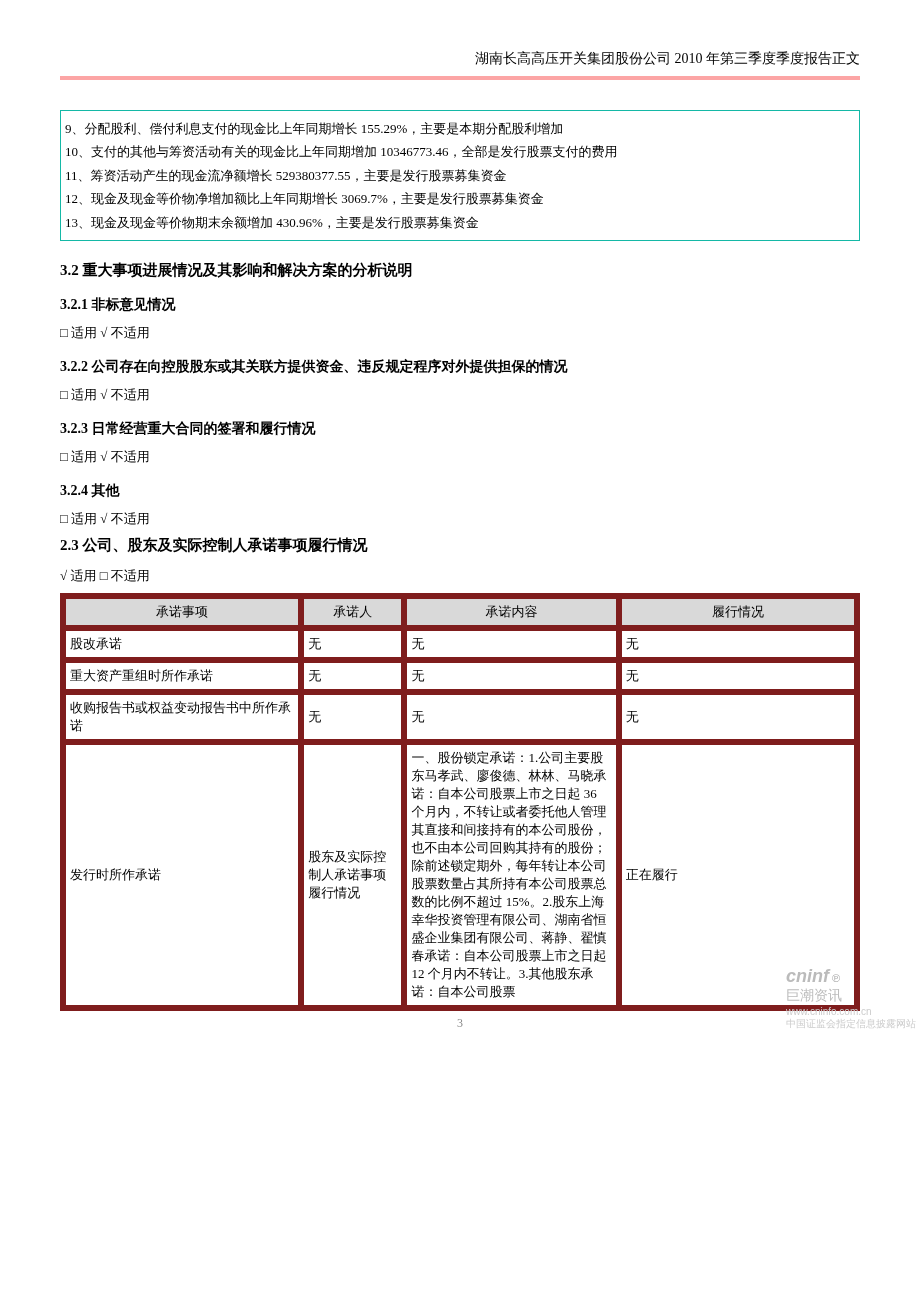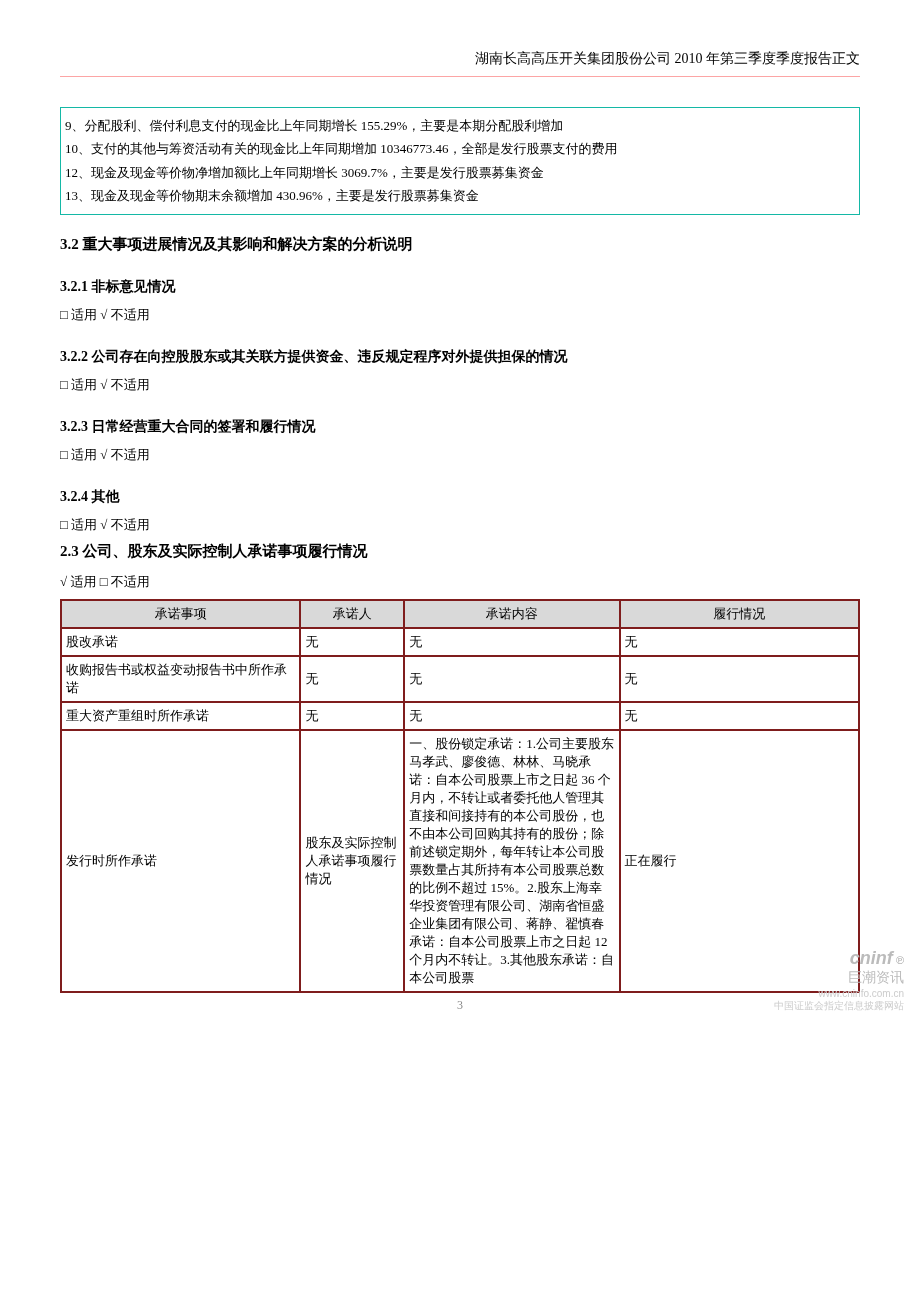--- a/index.html
+++ b/index.html
@@ -12,73 +12,73 @@
       font-size: 14px;
       background: #fff;
       width: 920px;
       padding: 50px 60px 30px 60px;
       position: relative;
     }
     .header-title {
       text-align: right;
       font-size: 14px;
       padding-bottom: 8px;
-      border-bottom: 1px solid #fca5a5;
+      border-bottom: 4px solid #fca5a5;
       margin-bottom: 30px;
     }
     .box {
       border: 1px solid #14b8a6;
       padding: 6px 4px;
       margin-bottom: 20px;
       font-size: 13px;
       line-height: 1.8;
     }
     .section-title {
       font-weight: bold;
       font-size: 15px;
       margin-bottom: 12px;
     }
     .sub-title {
       font-weight: bold;
       font-size: 14px;
-      margin-top: 24px;
+      margin-top: 16px;
       margin-bottom: 10px;
     }
     .applicable {
       font-size: 13px;
       margin-bottom: 8px;
     }
     table {
       width: 100%;
       border-collapse: collapse;
       font-size: 13px;
       margin-top: 6px;
     }
     table th, table td {
-      border: 2px solid #7f1d1d;
+      border: 6px solid #7f1d1d;
       padding: 4px 4px;
       vertical-align: middle;
       text-align: left;
     }
     table th {
       background: #d9d9d9;
       text-align: center;
       font-weight: normal;
     }
     .col1 { width: 30%; }
     .col2 { width: 13%; }
     .col3 { width: 27%; }
     .col4 { width: 30%; }
     .watermark {
       position: absolute;
       bottom: 10px;
-      right: 16px;
+      right: 4px;
       font-size: 11px;
       color: #aaa;
-      text-align: right;
+      text-align: left;
       font-family: Arial, sans-serif;
     }
     .watermark .logo {
       font-size: 18px;
       font-weight: bold;
       font-style: italic;
       color: #bbb;
     }
     .watermark .ch {
       font-size: 14px;
@@ -98,20 +98,21 @@
     }
   </style>
 </head>
 <body>
 
 <div class="header-title">湖南长高高压开关集团股份公司 2010 年第三季度季度报告正文</div>
 
 <div class="box">
   <div>9、分配股利、偿付利息支付的现金比上年同期增长 155.29%，主要是本期分配股利增加</div>
   <div>10、支付的其他与筹资活动有关的现金比上年同期增加 10346773.46，全部是发行股票支付的费用</div>
+  <div>11、筹资活动产生的现金流净额增长 529380377.55，主要是发行股票募集资金</div>
   <div>12、现金及现金等价物净增加额比上年同期增长 3069.7%，主要是发行股票募集资金</div>
   <div>13、现金及现金等价物期末余额增加 430.96%，主要是发行股票募集资金</div>
 </div>
 
 <div class="section-title">3.2 重大事项进展情况及其影响和解决方案的分析说明</div>
 
 <div class="sub-title">3.2.1 非标意见情况</div>
 <div class="applicable">□ 适用 √ 不适用</div>
 
 <div class="sub-title">3.2.2 公司存在向控股股东或其关联方提供资金、违反规定程序对外提供担保的情况</div>
@@ -136,27 +137,27 @@
     </tr>
   </thead>
   <tbody>
     <tr>
       <td>股改承诺</td>
       <td>无</td>
       <td>无</td>
       <td>无</td>
     </tr>
     <tr>
-      <td>收购报告书或权益变动报告书中所作承诺</td>
+      <td>重大资产重组时所作承诺</td>
       <td>无</td>
       <td>无</td>
       <td>无</td>
     </tr>
     <tr>
-      <td>重大资产重组时所作承诺</td>
+      <td>收购报告书或权益变动报告书中所作承诺</td>
       <td>无</td>
       <td>无</td>
       <td>无</td>
     </tr>
     <tr>
       <td>发行时所作承诺</td>
       <td>股东及实际控制人承诺事项履行情况</td>
       <td>一、股份锁定承诺：1.公司主要股东马孝武、廖俊德、林林、马晓承诺：自本公司股票上市之日起 36 个月内，不转让或者委托他人管理其直接和间接持有的本公司股份，也不由本公司回购其持有的股份；除前述锁定期外，每年转让本公司股票数量占其所持有本公司股票总数的比例不超过 15%。2.股东上海幸华投资管理有限公司、湖南省恒盛企业集团有限公司、蒋静、翟慎春承诺：自本公司股票上市之日起 12 个月内不转让。3.其他股东承诺：自本公司股票</td>
       <td>正在履行</td>
     </tr>

